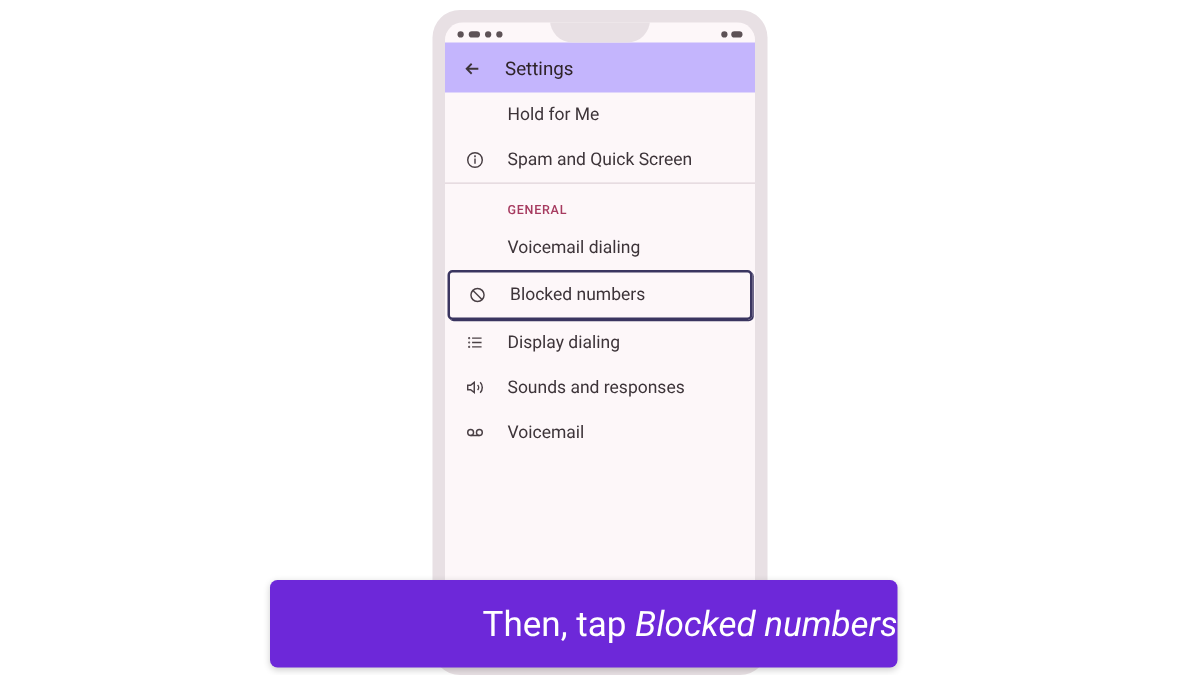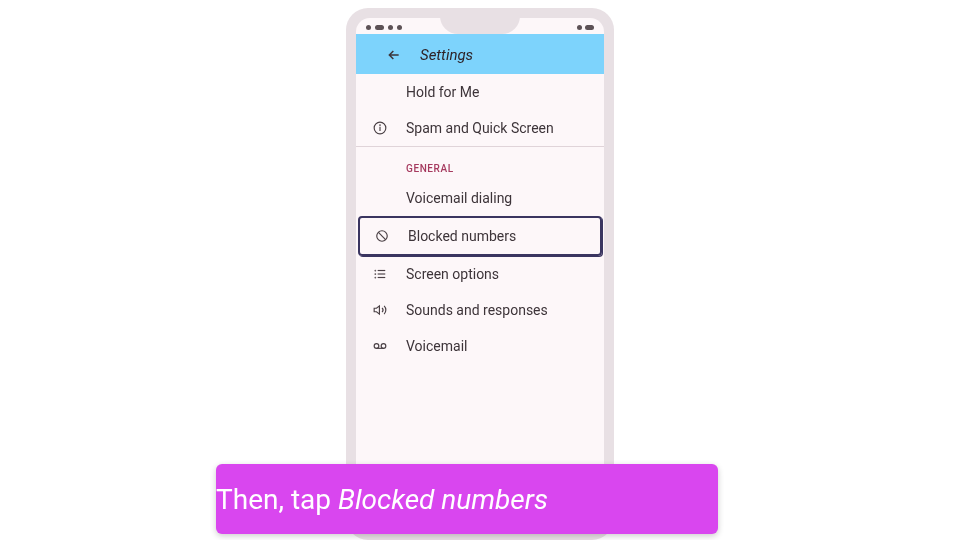--- a/index.html
+++ b/index.html
@@ -49,24 +49,23 @@
       font-size: 7px;
       color: #766a6e;
     }
     .status-left { display: flex; gap: 4px; }
     .status-dot { width: 5px; height: 5px; background: #5d5256; border-radius: 50%; }
     .status-pill { width: 9px; height: 5px; background: #5d5256; border-radius: 3px; }
     .status-right { display: flex; gap: 3px; align-items: center; }
     .header {
       display: flex;
       align-items: center;
-      padding: 12px 30px 10px;
+      padding: 12px 14px 10px;
       gap: 18px;
-      background: #7dd3fc;
-      font-style: italic;
+      background: #c4b5fd;
     }
     .back-arrow {
       width: 16px;
       height: 16px;
       display: flex;
       align-items: center;
       justify-content: center;
       color: #3d3439;
     }
     .header-title {
@@ -119,25 +118,25 @@
     }
     .highlighted .list-item {
       padding: 8px 12px 8px 14px;
     }
     .caption-box {
       position: absolute;
       left: 216px;
       top: 464px;
       width: 502px;
       height: 70px;
-      background: #d946ef;
+      background: #6d28d9;
       border-radius: 6px;
       display: flex;
       align-items: center;
-      justify-content: flex-start;
+      justify-content: flex-end;
       box-shadow: 0 2px 6px rgba(0,0,0,0.2);
     }
     .caption-text {
       color: #ffffff;
       font-size: 28px;
       font-weight: 400;
     }
     .caption-text .italic { font-style: italic; }
     svg { display: block; }
   </style>
@@ -214,21 +213,21 @@
         <span class="list-icon">
           <svg width="14" height="14" viewBox="0 0 24 24" fill="none" stroke="currentColor" stroke-width="2">
               <line x1="8" y1="6" x2="21" y2="6"></line>
               <line x1="8" y1="12" x2="21" y2="12"></line>
               <line x1="8" y1="18" x2="21" y2="18"></line>
               <circle cx="4" cy="6" r="0.5" fill="currentColor"></circle>
               <circle cx="4" cy="12" r="0.5" fill="currentColor"></circle>
               <circle cx="4" cy="18" r="0.5" fill="currentColor"></circle>
             </svg>
         </span>
-        <span class="list-label">Screen options</span>
+        <span class="list-label">Display dialing</span>
       </div>
 
 
       <div class="list-item">
         <span class="list-icon">
           <svg width="14" height="14" viewBox="0 0 24 24" fill="none" stroke="currentColor" stroke-width="2">
               <polygon points="11 5 6 9 2 9 2 15 6 15 11 19 11 5"></polygon>
               <path d="M15.54 8.46a5 5 0 010 7.07M19.07 4.93a10 10 0 010 14.14"></path>
             </svg>
         </span>

